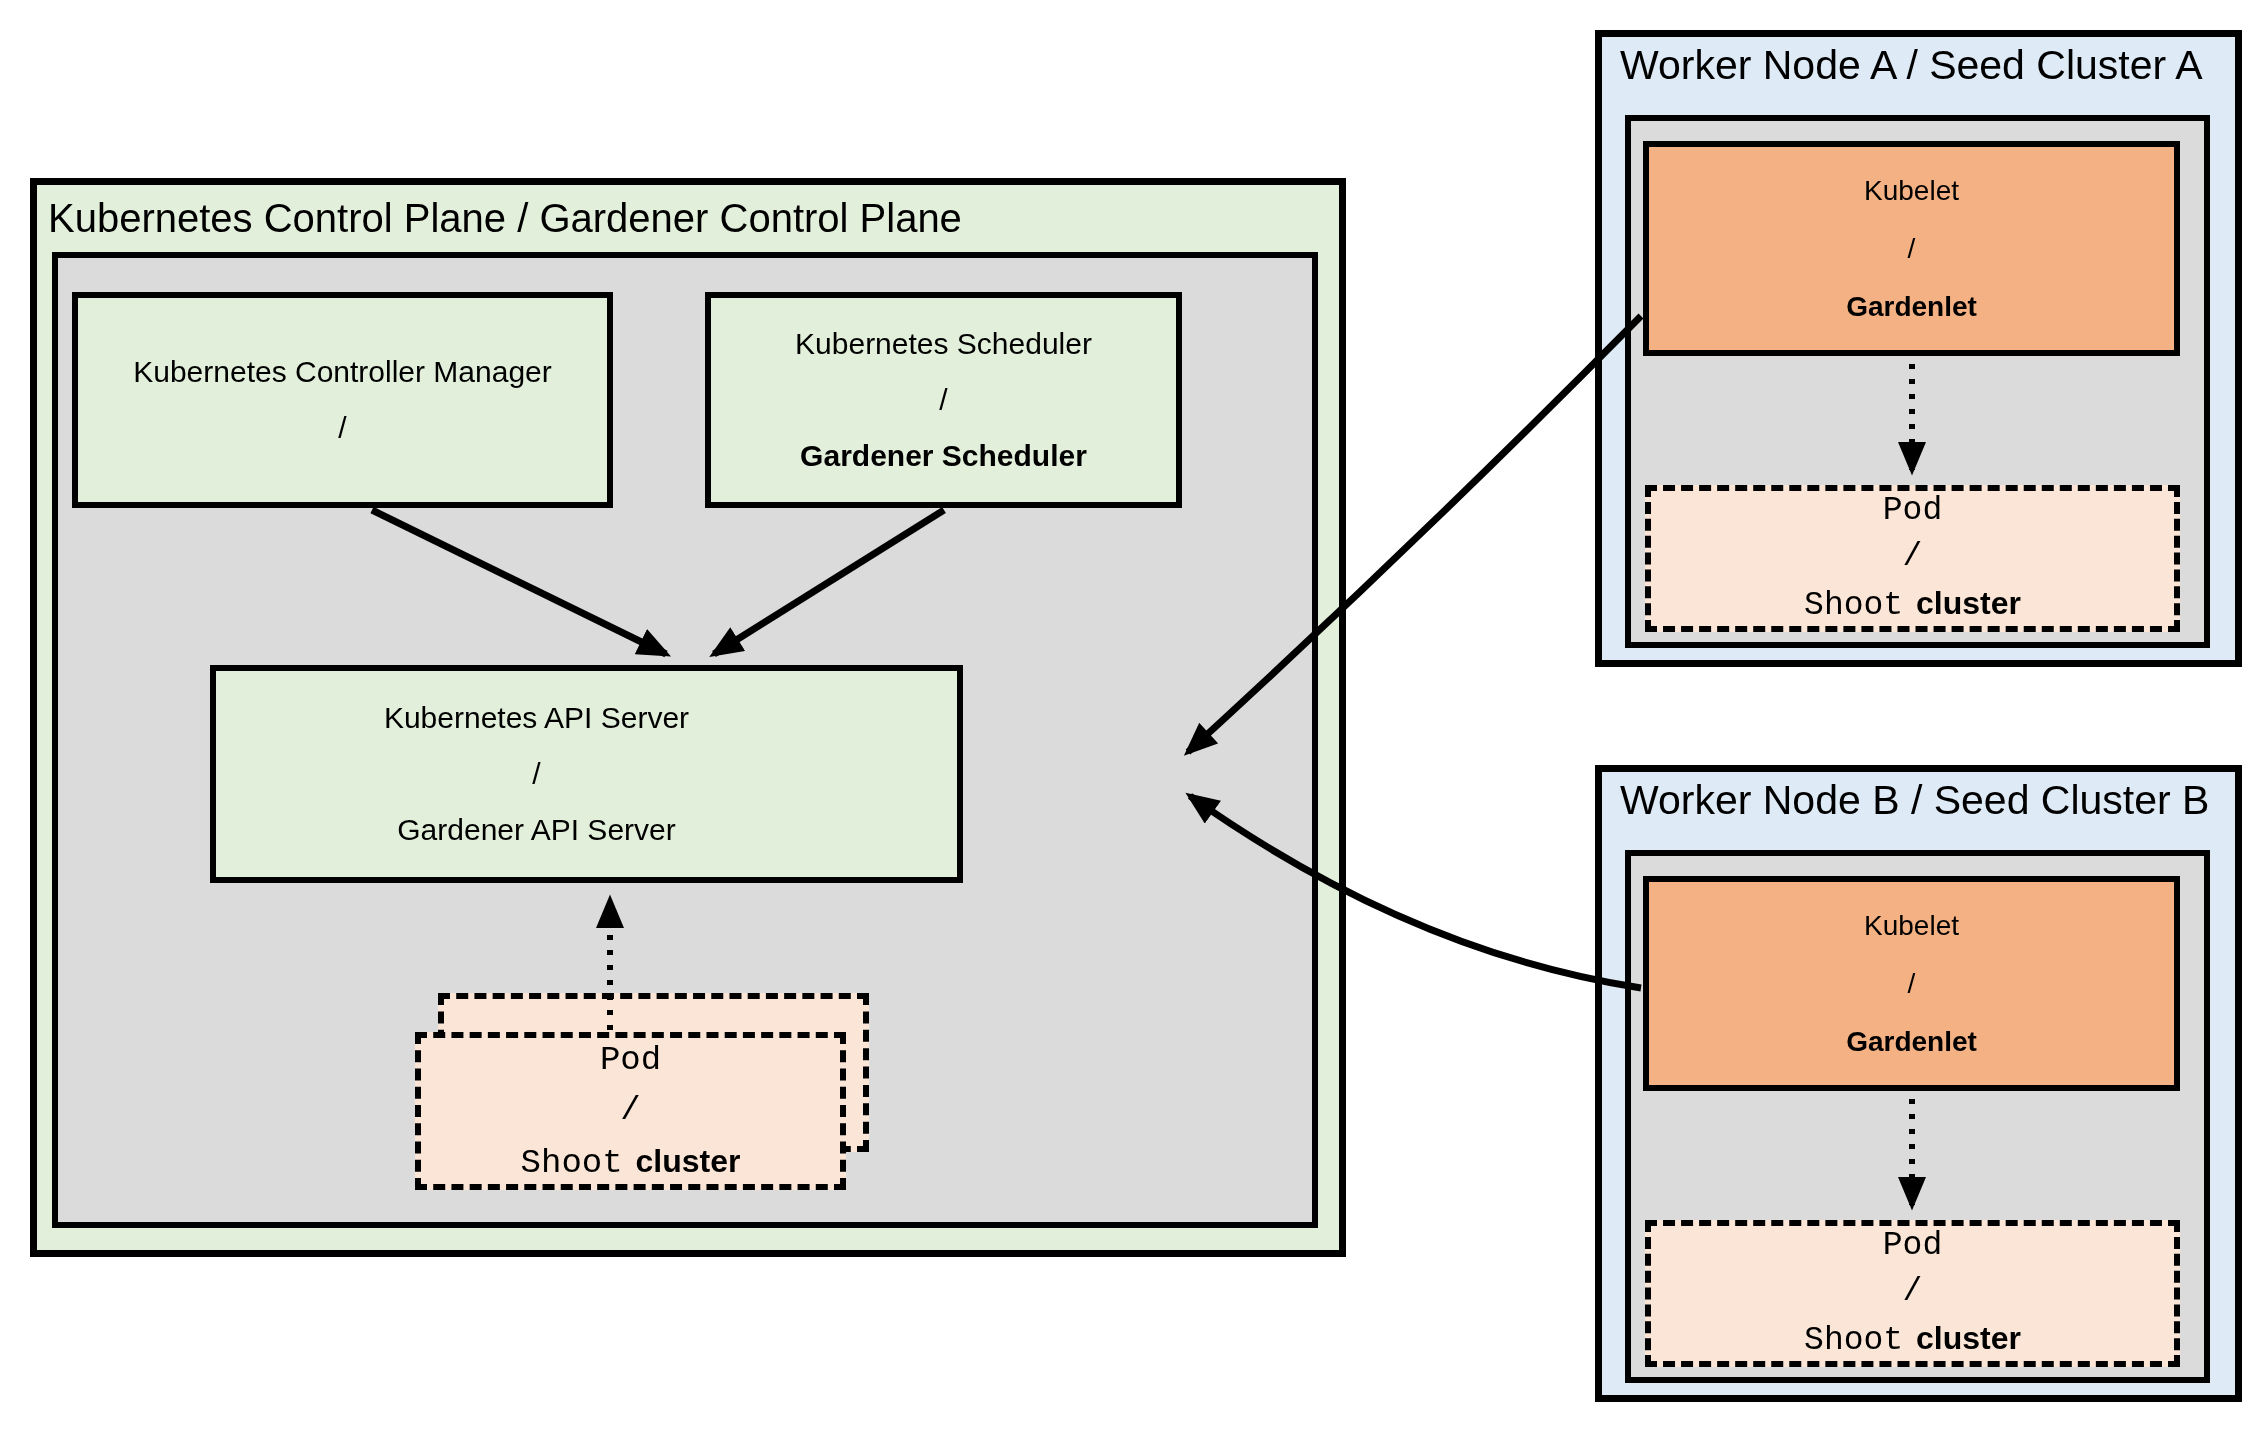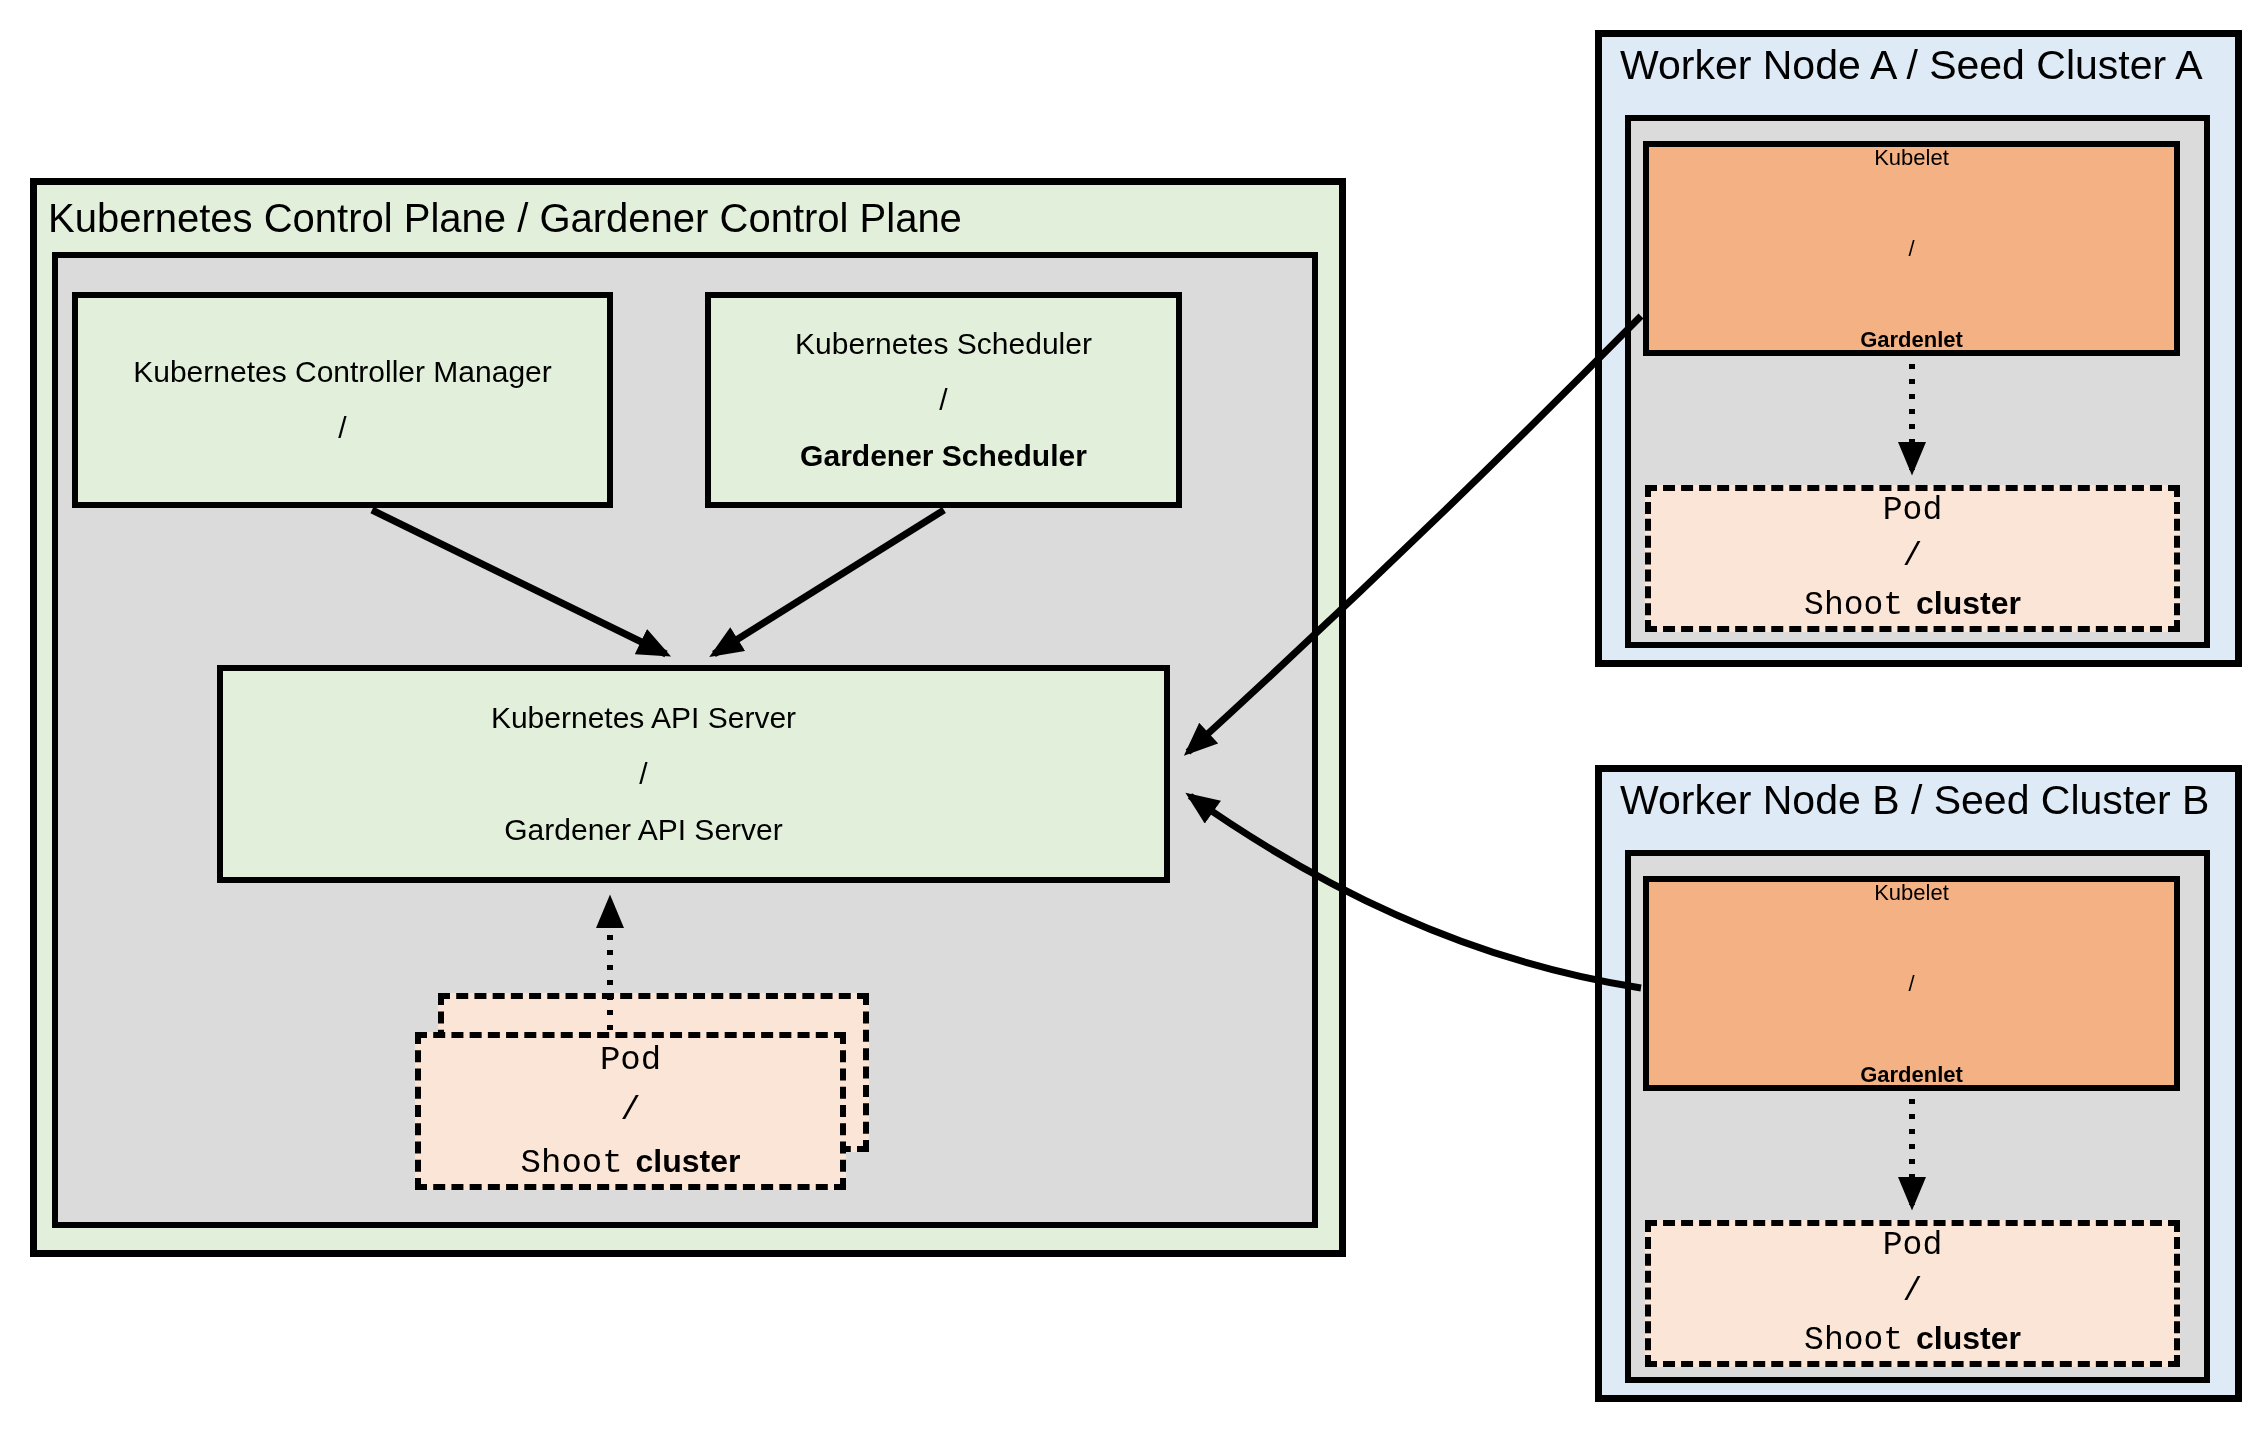--- a/index.html
+++ b/index.html
@@ -25,21 +25,21 @@
   .cp-outer{left:30px;top:178px;width:1316px;height:1079px;
     background:var(--green-fill);border:7px solid var(--line-color);}
   .cp-title{left:48px;top:192px;width:1260px;height:52px;
     font-size:40px;line-height:52px;white-space:nowrap;}
   .cp-inner{left:52px;top:252px;width:1266px;height:976px;
     background:var(--gray-fill);border:6px solid var(--line-color);}
 
   .gbox{background:var(--green-fill);border:6px solid var(--line-color);}
   .box-cm{left:72px;top:292px;width:541px;height:216px;}
   .box-sched{left:705px;top:292px;width:477px;height:216px;}
-  .box-api{left:217px;top:665px;width:953px;height:218px;padding-right:100px;}
+  .box-api{left:210px;top:665px;width:753px;height:218px;padding-right:100px;}
 
   .label-col{display:flex;flex-direction:column;justify-content:center;
     align-items:center;height:100%;text-align:center;}
   .gbox .label-col{font-size:30px;line-height:56px;}
   .bold{font-weight:bold;}
 
   
   .podbox{background:var(--peach-fill);border:6px dashed var(--line-color);}
   .pod-back{left:438px;top:993px;width:431px;height:159px;}
   .pod-front{left:415px;top:1032px;width:431px;height:158px;}
@@ -56,21 +56,21 @@
   .wn-title{left:1620px;width:600px;height:50px;font-size:41px;
     line-height:50px;white-space:nowrap;}
   .wn-a-title{top:40px;}
   .wn-b-title{top:775px;}
   .wn-inner{left:1625px;width:585px;height:533px;
     background:var(--gray-fill);border:6px solid var(--line-color);}
   .wn-a-inner{top:115px;}
   .wn-b-inner{top:850px;}
   .kubelet{left:1643px;width:537px;height:215px;
     background:var(--orange-fill);border:6px solid var(--line-color);}
-  .kubelet .label-col{font-size:22px;line-height:58px;gap:33px;}
+  .kubelet .label-col{font-size:28px;line-height:58px;}
   .wn-a-kubelet{top:141px;}
   .wn-b-kubelet{top:876px;}
   .wn-pod{left:1645px;width:535px;height:147px;}
   .wn-pod .label-col{font-size:33px;line-height:46px;}
   .wn-a-pod{top:485px;}
   .wn-b-pod{top:1220px;}
 
   
   .overlay{position:absolute;left:0;top:0;width:2266px;height:1434px;
     pointer-events:none;}

